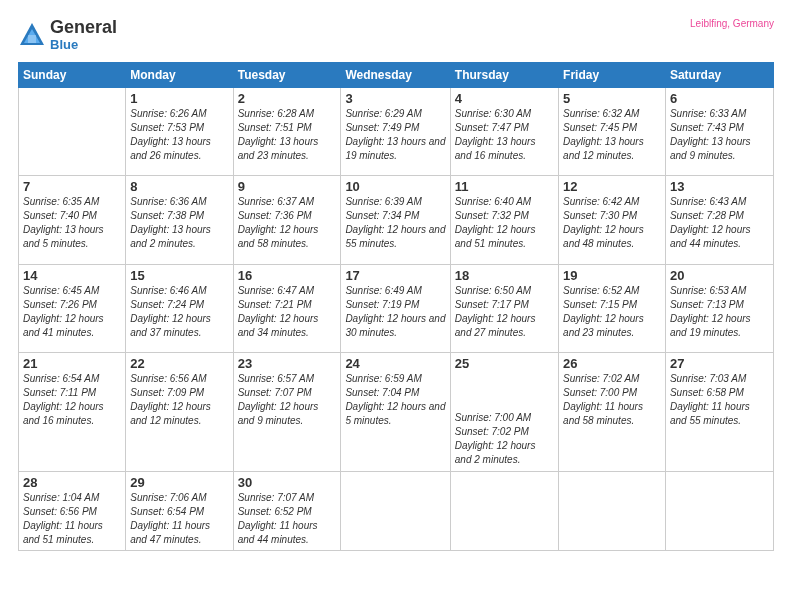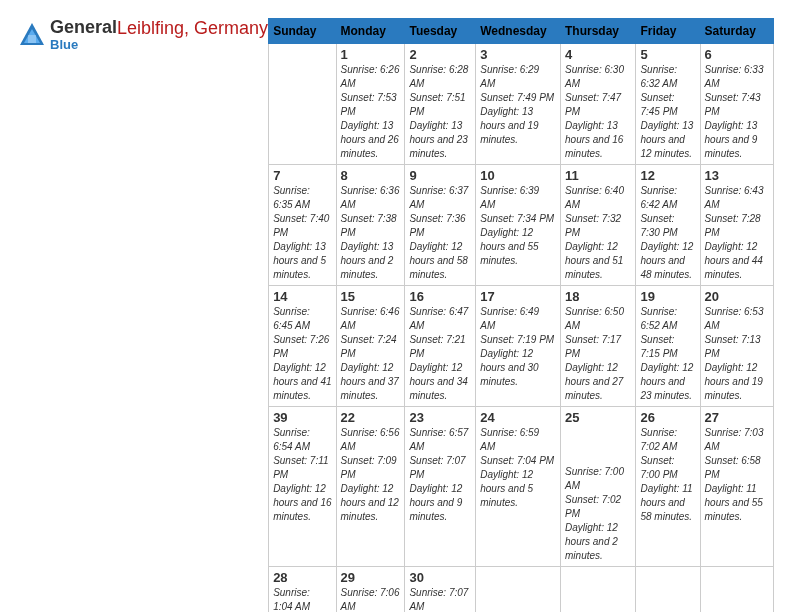--- a/index.html
+++ b/index.html
@@ -8,21 +8,21 @@
       height: 612px;
       font-family: Arial, sans-serif;
       background: #fff;
       overflow: hidden;
     }
     .page {
       width: 792px;
       height: 561px;
       padding: 18px 18px 10px 18px;
       display: flex;
-      flex-direction: row;
+      flex-direction: column;
     }
     .header {
       display: flex;
       justify-content: space-between;
       align-items: flex-start;
       margin-bottom: 10px;
     }
     .logo {
       display: flex;
       align-items: center;
@@ -50,31 +50,31 @@
     .title-block {
       text-align: right;
     }
     .month-title {
       font-size: 32px;
       font-weight: bold;
       color: #333;
       line-height: 1.1;
     }
     .location {
-      font-size: 18px;
-      color: #b91c1c;
+      font-size: 10px;
+      color: #ec4899;
     }
     table {
       width: 100%;
       border-collapse: collapse;
       flex: 1;
     }
     thead tr th {
       background-color: #2a7abf;
-      color: #000000;
+      color: #ffffff;
       font-size: 12px;
       font-weight: bold;
       padding: 5px 4px;
       text-align: left;
       border: 1px solid #2a7abf;
     }
     tbody tr td {
       border: 1px solid #ccc;
       vertical-align: top;
       padding: 3px 4px;
@@ -258,21 +258,21 @@
           </td>
           <td>
             <span class="day-number">20</span>
             <div class="day-info" style="white-space: pre-line;">Sunrise: 6:53 AM
 Sunset: 7:13 PM
 Daylight: 12 hours and 19 minutes.</div>
           </td>
         </tr>
         <tr>
           <td>
-            <span class="day-number">39</span>
+            <span class="day-number">21</span>
             <div class="day-info" style="white-space: pre-line;">Sunrise: 6:54 AM
 Sunset: 7:11 PM
 Daylight: 12 hours and 16 minutes.</div>
           </td>
           <td>
             <span class="day-number">22</span>
             <div class="day-info" style="white-space: pre-line;">Sunrise: 6:56 AM
 Sunset: 7:09 PM
 Daylight: 12 hours and 12 minutes.</div>
           </td>

